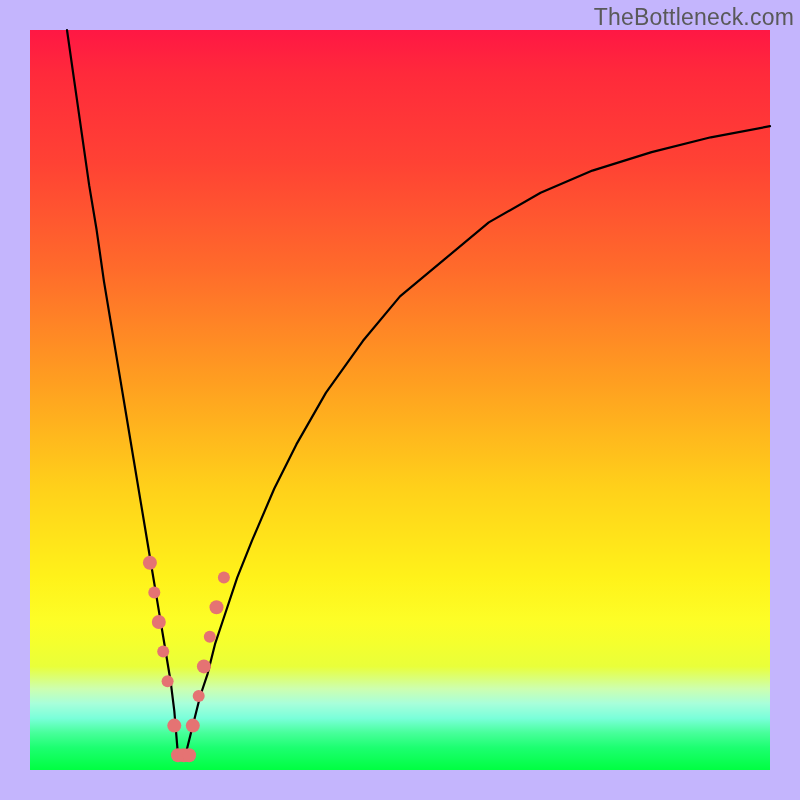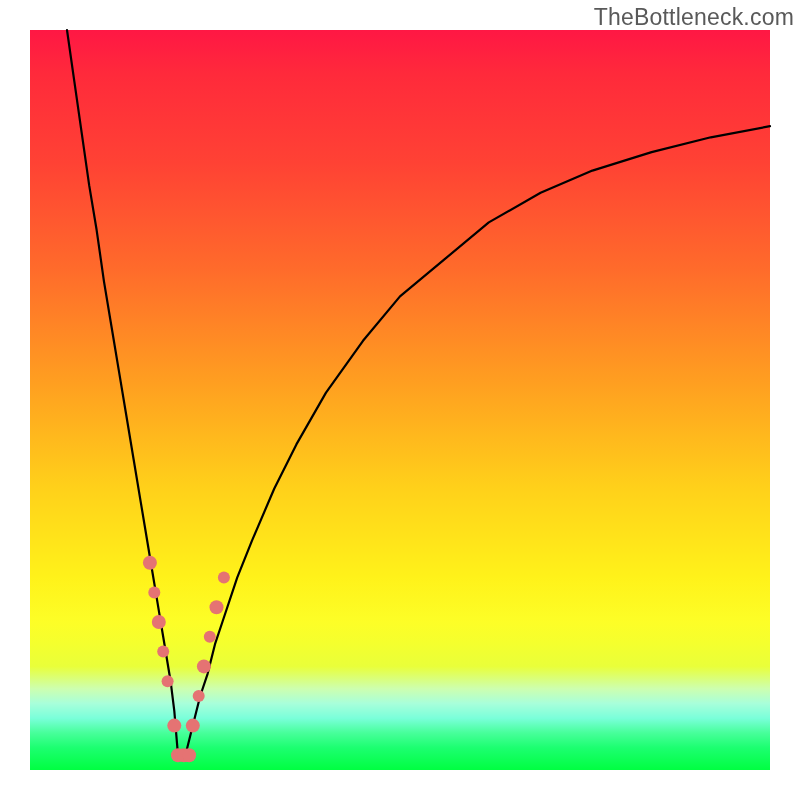--- a/index.html
+++ b/index.html
@@ -8,21 +8,21 @@
     width: 800px;
     height: 800px;
     overflow: hidden;
     font-family: Arial, Helvetica, sans-serif;
     background: #000;
   }
   .frame {
     position: relative;
     width: 800px;
     height: 800px;
-    background: #ffffff;
+    background: #c4b5fd;
   }
   .plot-area {
     position: absolute;
     left: 30px;
     top: 30px;
     width: 740px;
     height: 740px;
     
     background: linear-gradient(to bottom,
       #ff1744 0%,

